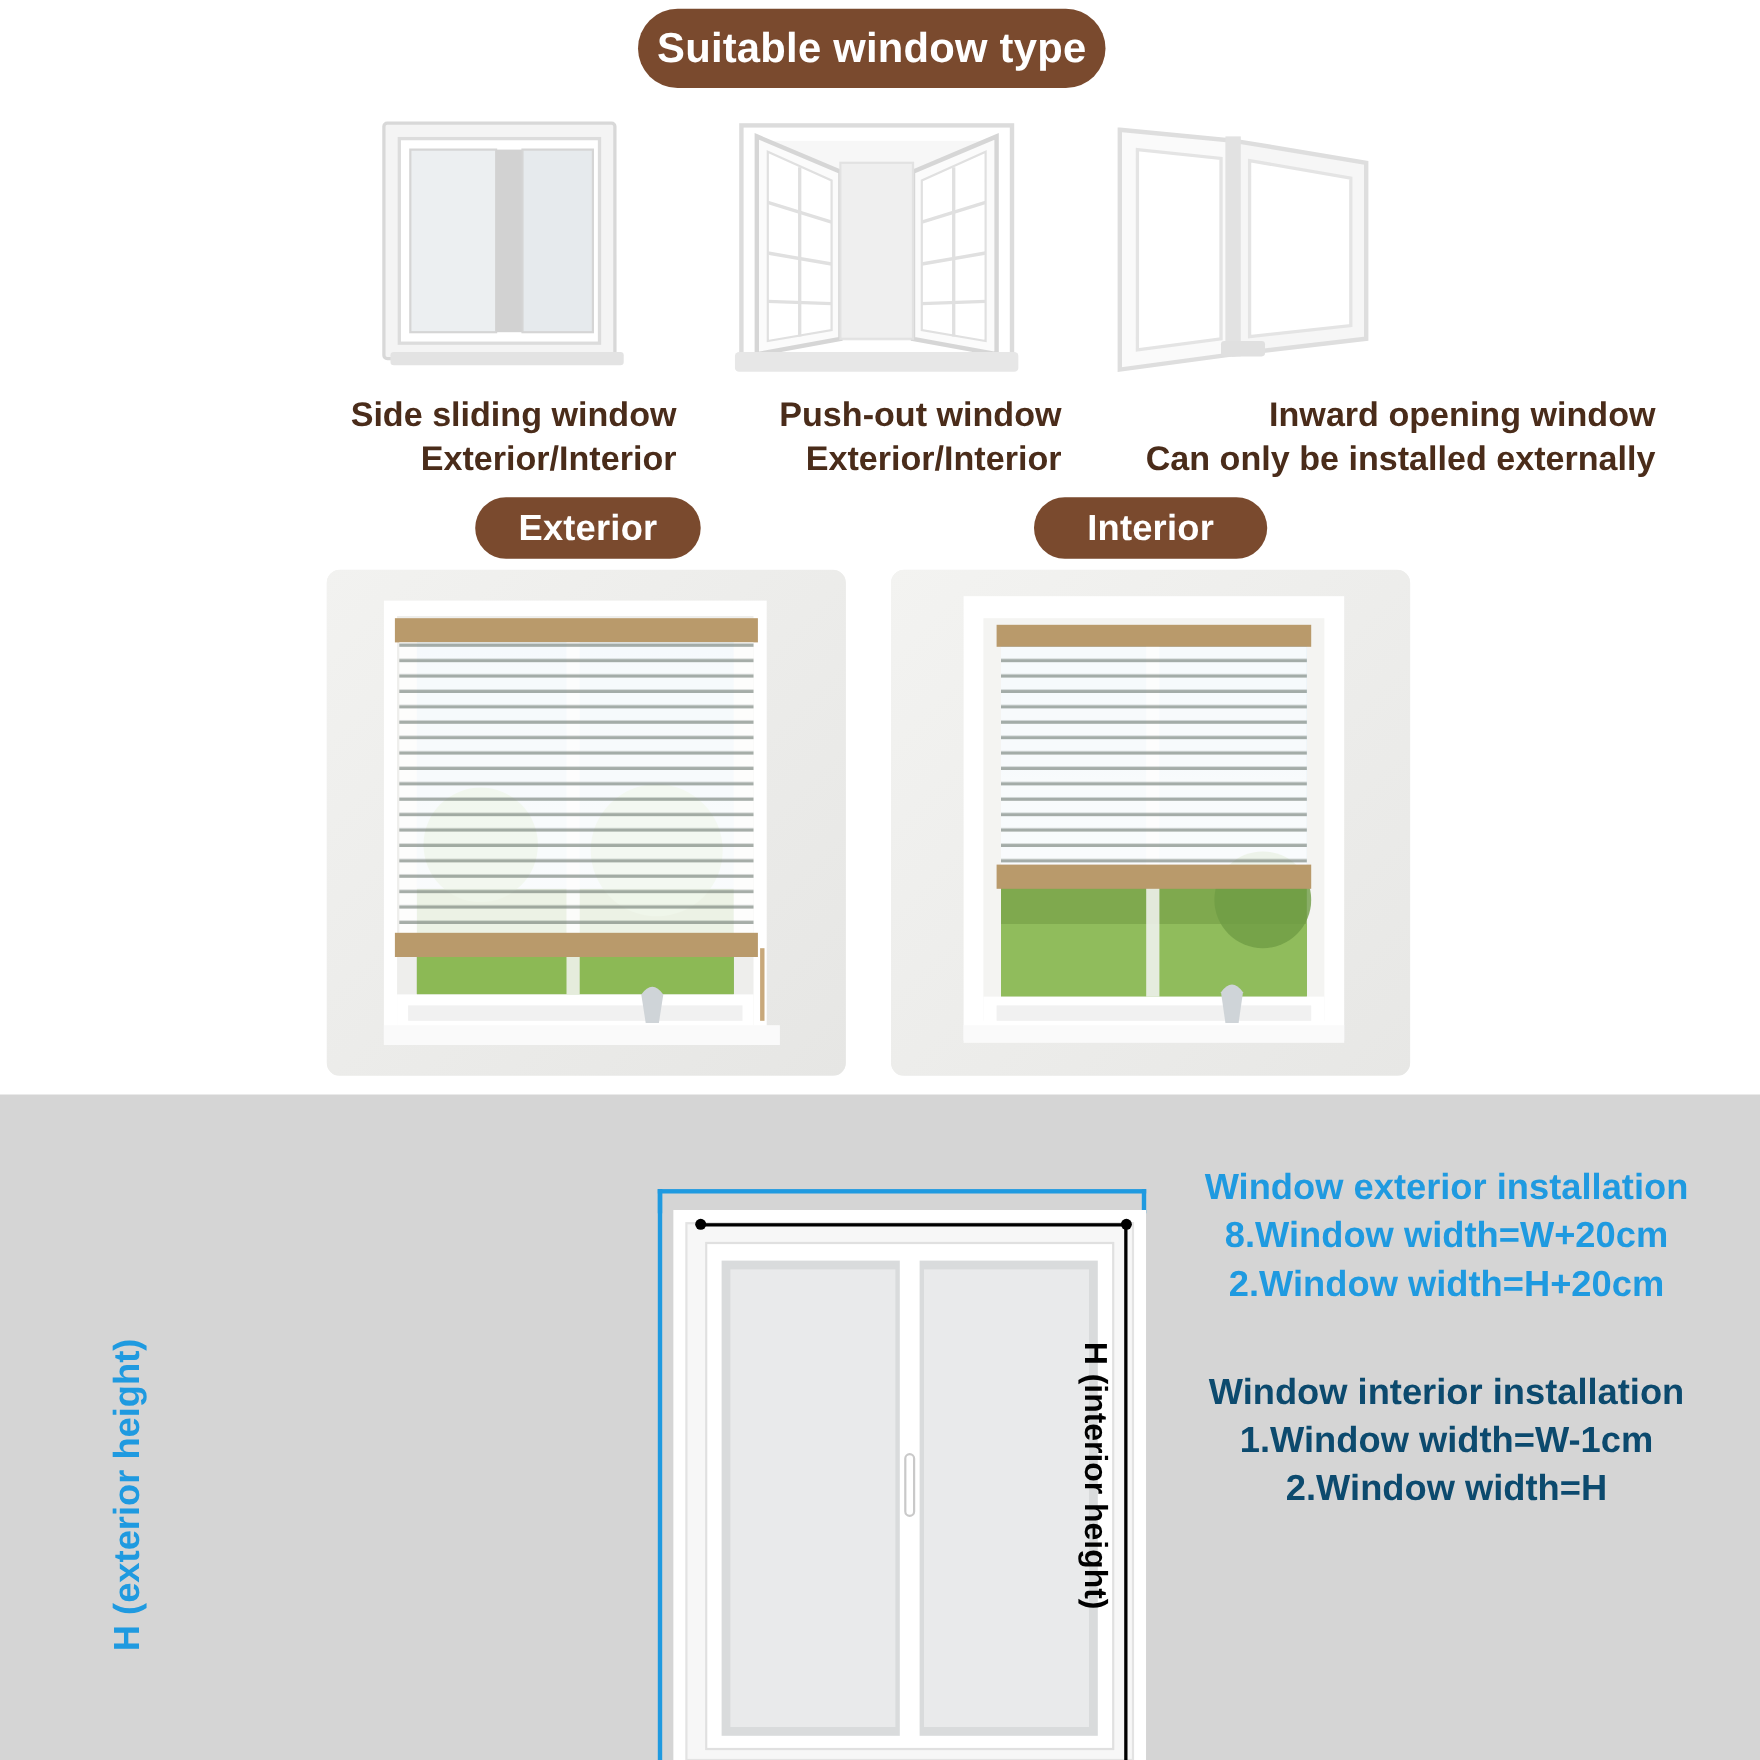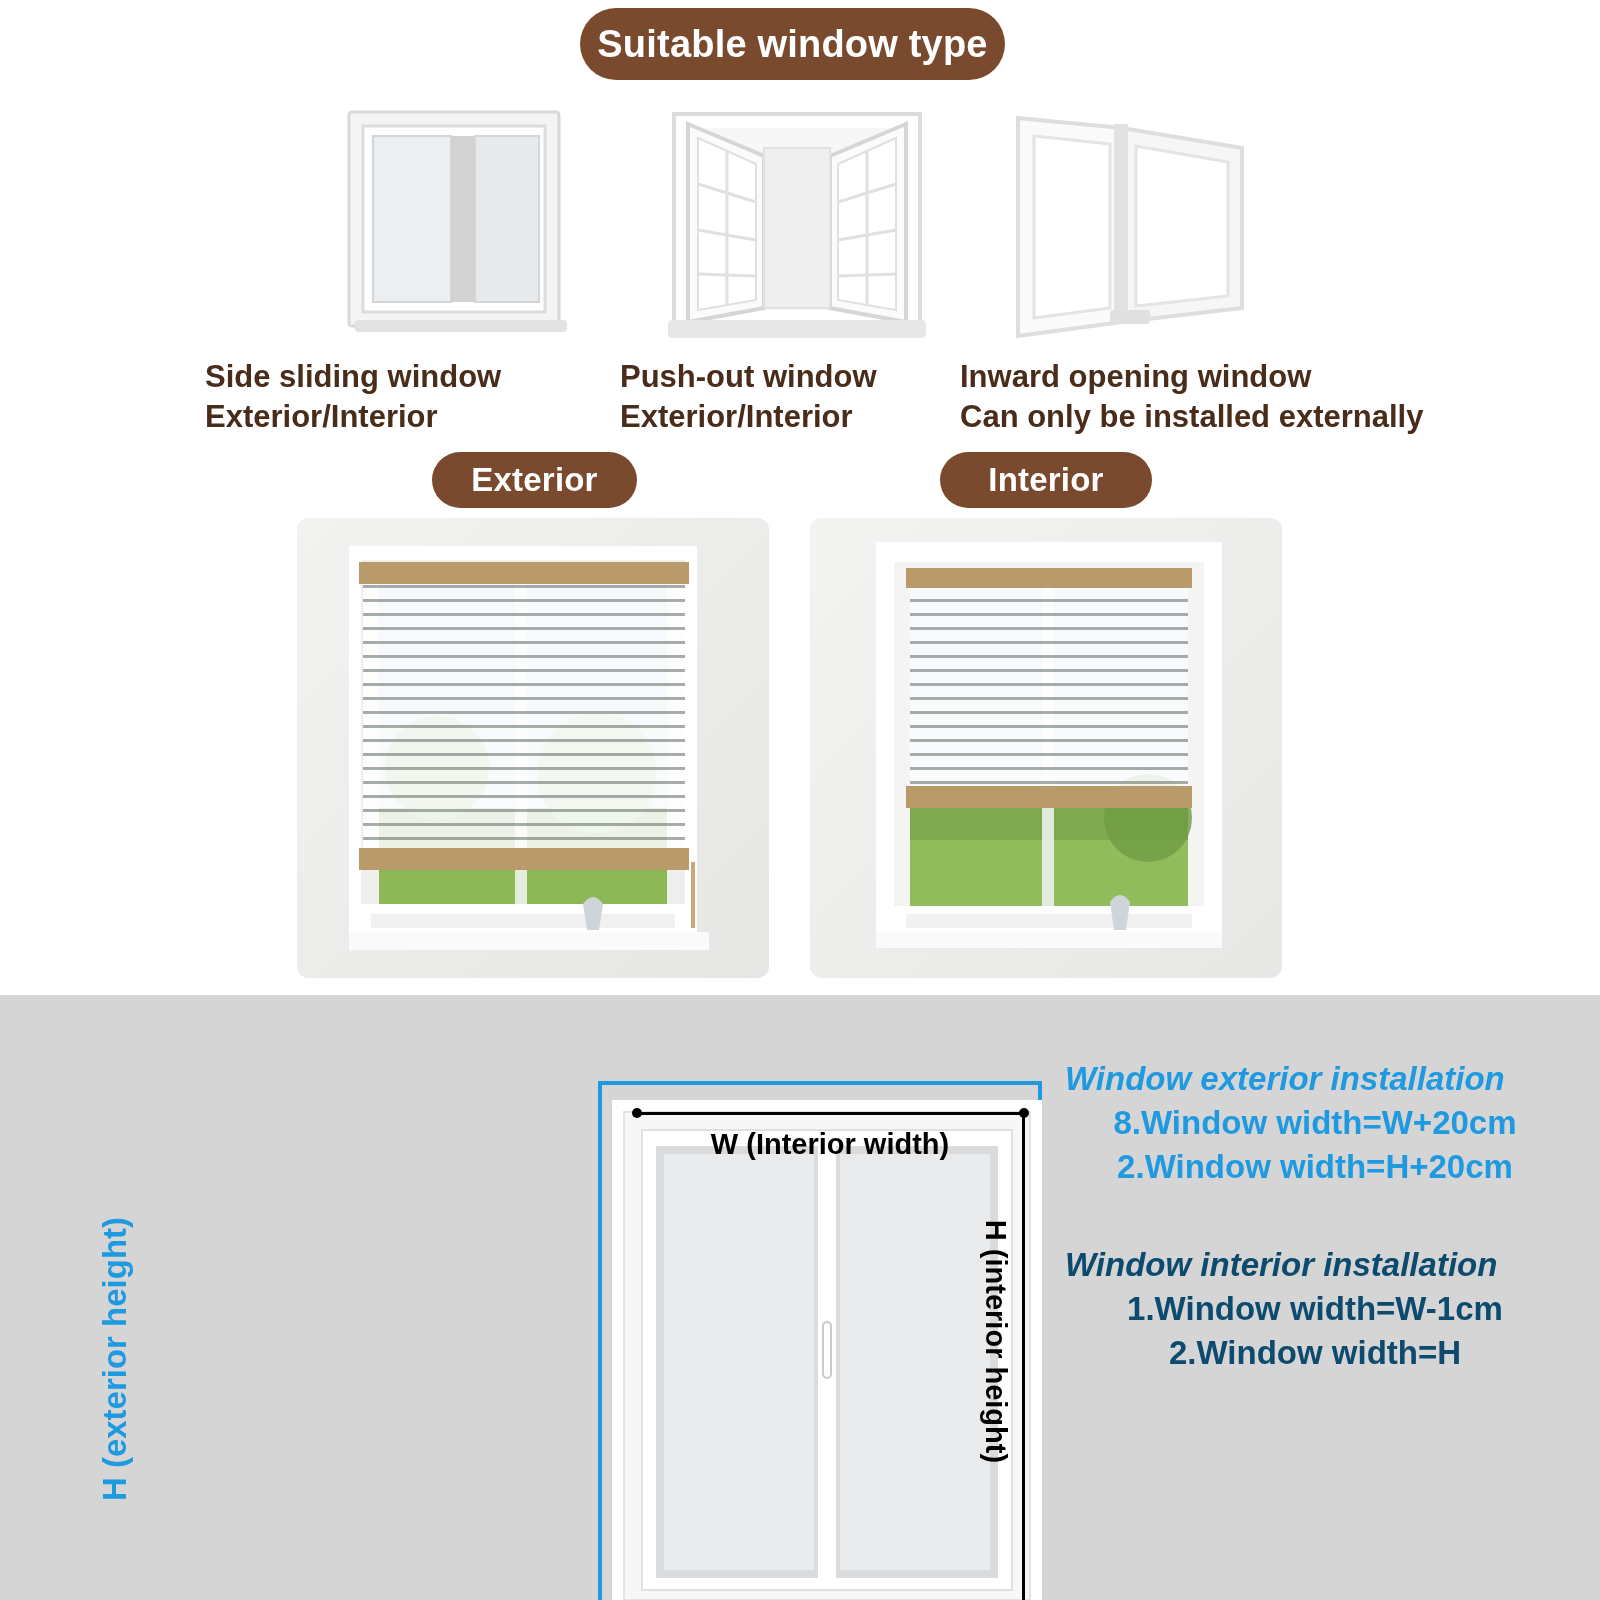--- a/index.html
+++ b/index.html
@@ -54,21 +54,21 @@
 
   
   .win-illus { position: absolute; }
 
   .win1 { left: 345px; top: 108px; width: 225px; height: 232px; }
   .win2 { left: 668px; top: 108px; width: 258px; height: 240px; }
   .win3 { left: 1010px; top: 110px; width: 240px; height: 238px; }
 
   .caption {
     position: absolute;
-    text-align: left;
+    text-align: right;
     color: #4a2c1a;
     font-weight: bold;
     font-size: 31px;
     line-height: 40px;
   }
   .cap1 { left: 205px; top: 357px; width: 410px; }
   .cap2 { left: 620px; top: 357px; width: 345px; }
   .cap3 { left: 960px; top: 357px; width: 545px; }
 
   
@@ -139,21 +139,21 @@
     font-size: 33px;
     line-height: 44px;
   }
   .info-int {
     left: 1065px; top: 248px;
     width: 500px;
     color: #0c4a6e;
     font-size: 33px;
     line-height: 44px;
   }
-  .info-ext .hdr, .info-int .hdr { text-align: left; font-style: italic; }
+  .info-ext .hdr, .info-int .hdr { text-align: center; }
   .info-ext .ln, .info-int .ln { text-align: center; }
 
   
   .mline { position: absolute; background: #1f9ae0; }
   .mline-h { height: 4px; }
   .mline-v { width: 4px; }
 
   .mline-inner { position: absolute; background: #000000; }
 
   .tick {
@@ -333,21 +333,20 @@
     <rect x="220" y="46" width="166" height="432" fill="#d9dbdc"></rect>
     <rect x="228" y="54" width="150" height="416" fill="#e9eaeb"></rect>
     <rect x="206" y="40" width="18" height="444" fill="#ffffff"></rect>
 
     <rect x="211" y="222" width="8" height="56" rx="4" fill="#ffffff" stroke="#c9c9c9" stroke-width="2"></rect>
   </svg>
 
   <div class="mline-inner" style="left:636px; top:117px; width:388px; height:3px;"></div>
   <div class="tick" style="left:632px; top:113px;"></div>
   <div class="tick" style="left:1019px; top:113px;"></div>
-  <div class="label-W-int">W (Interior width)</div>
 
   <div class="mline-inner" style="left:1022px; top:117px; width:3px; height:488px;"></div>
   <div class="label-H-int">H (interior height)</div>
 
   <div class="info-block info-ext">
     <div class="hdr">Window exterior installation</div>
     <div class="ln">8.Window width=W+20cm</div>
     <div class="ln">2.Window width=H+20cm</div>
   </div>
 

